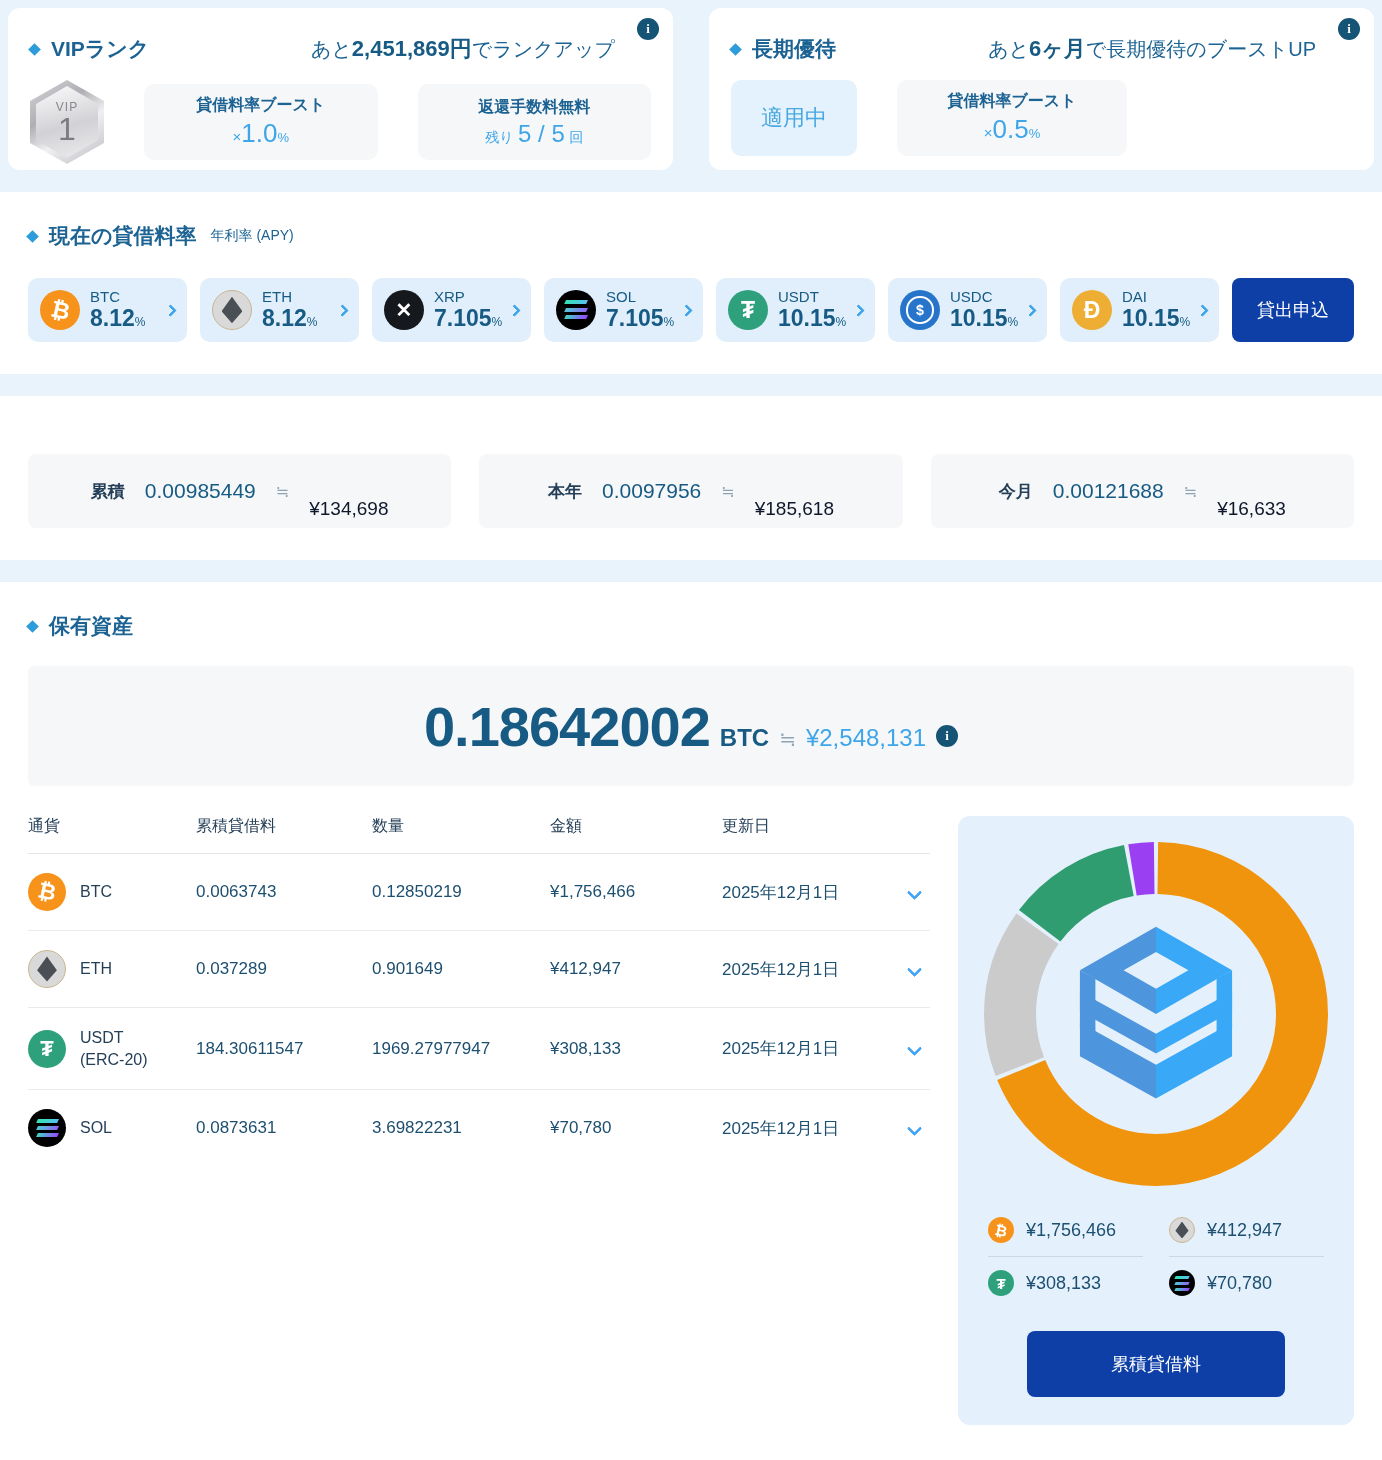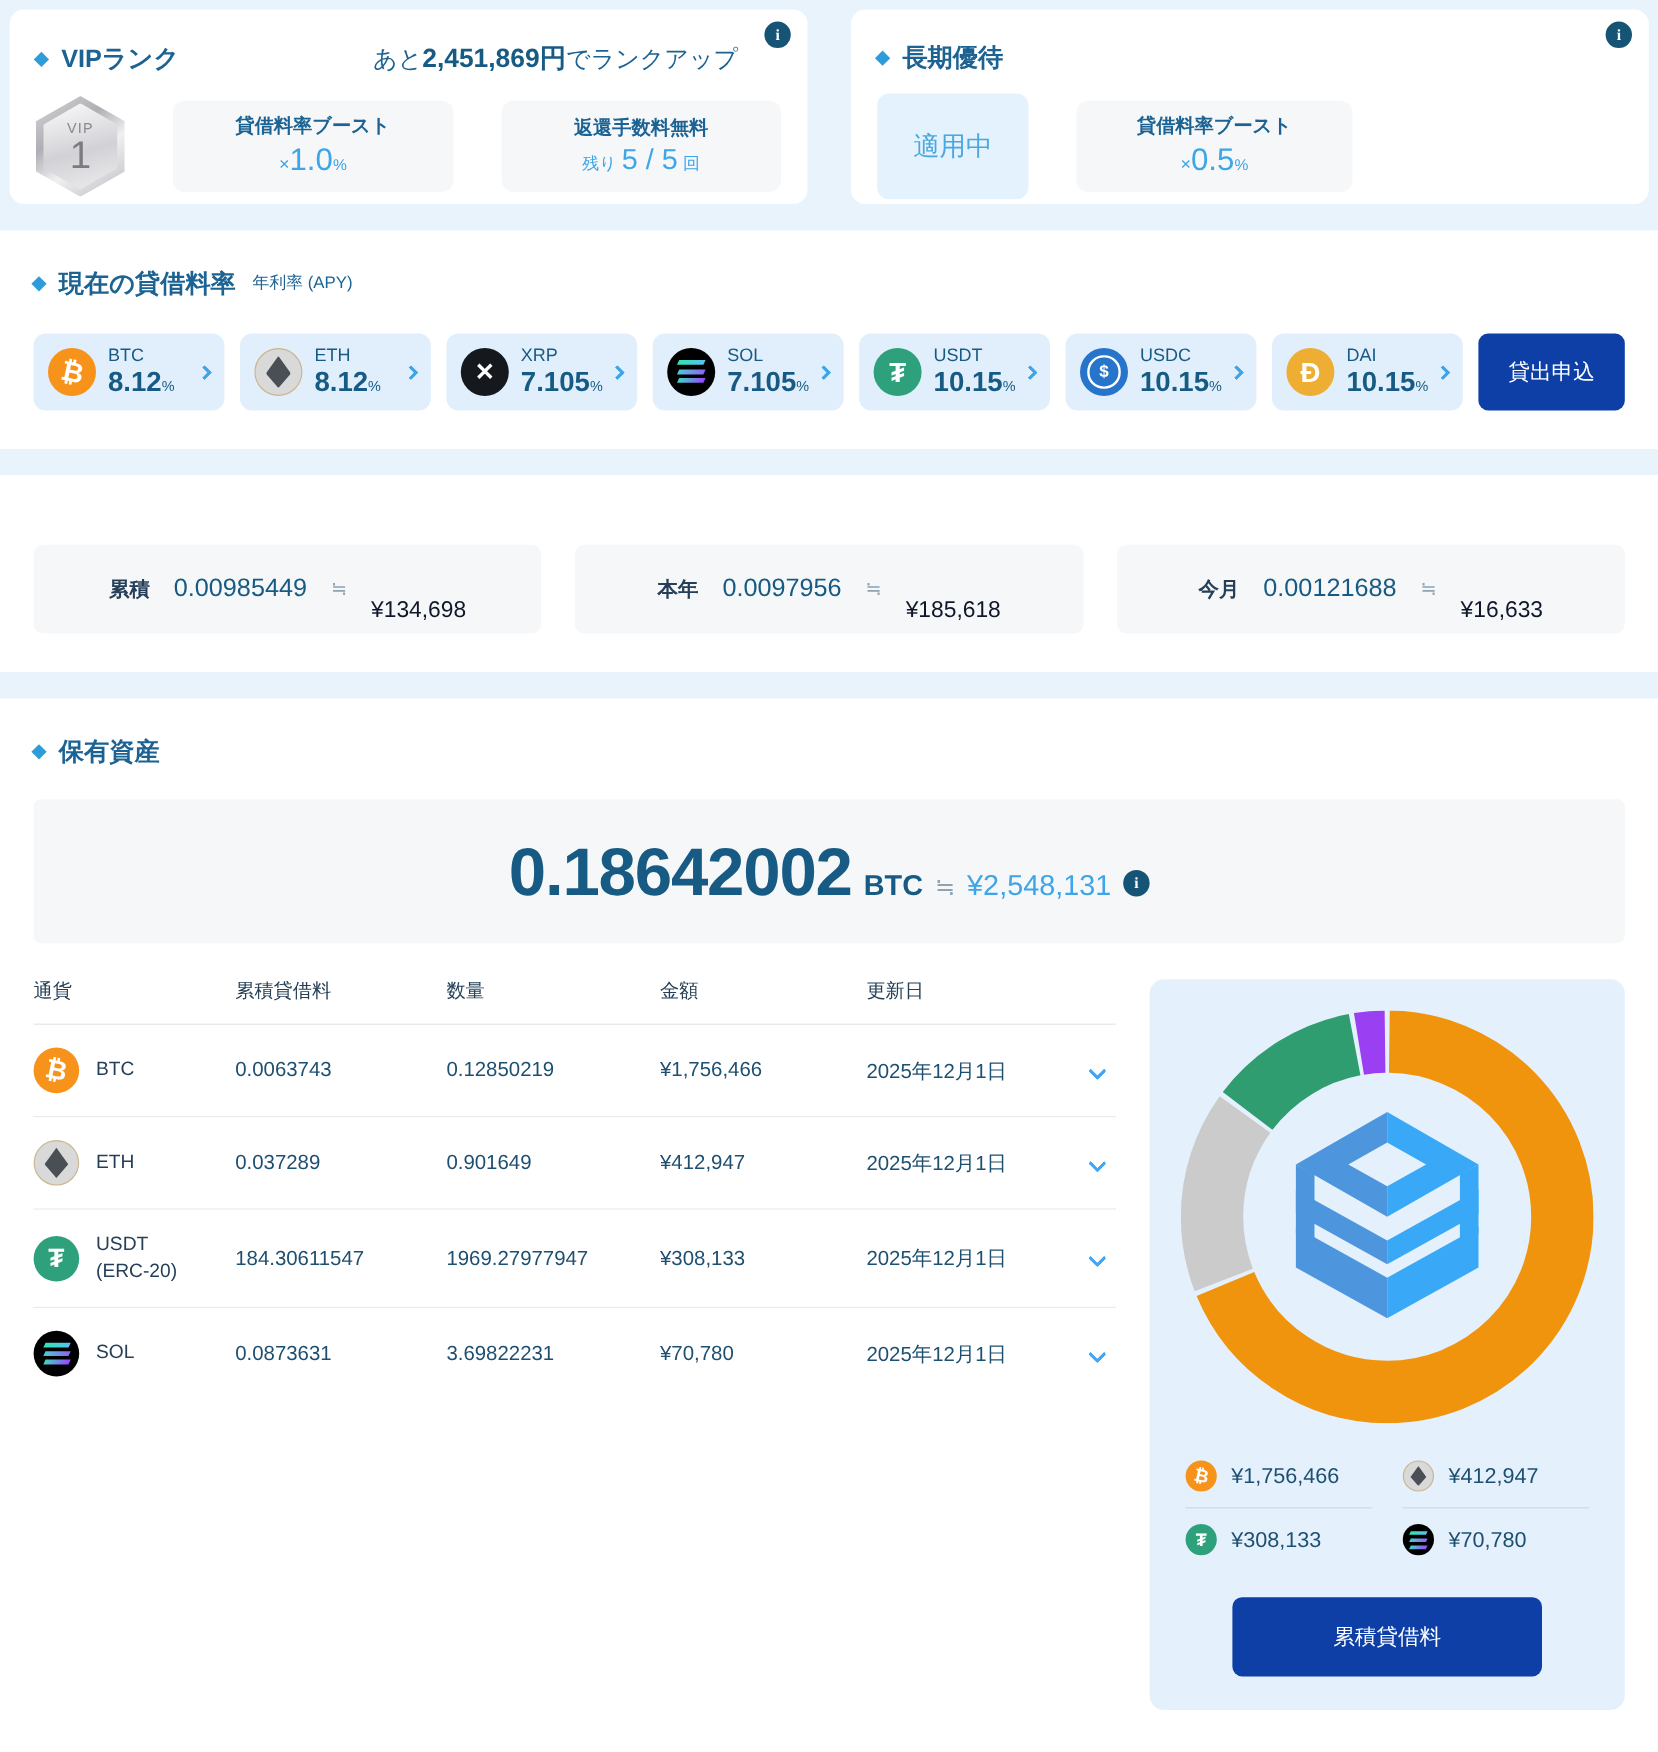--- a/index.html
+++ b/index.html
@@ -34,21 +34,21 @@
   .hexbadge .lvl { font-size:32px; line-height:30px; color:#7b7b81; }
   .graybox { background:#f6f7f8; border-radius:10px; height:76px; flex:1; display:flex; flex-direction:column; align-items:center; justify-content:center; gap:2px; }
   .graybox .gb-label { font-size:16px; font-weight:bold; color:#1c6393; }
   .gb-val { color:#3da5e8; }
   .gb-val .x { font-size:15px; }
   .gb-val .num { font-size:26px; }
   .gb-val .pct { font-size:13px; }
   .remain { color:#3da5e8; }
   .remain .sm { font-size:14px; }
   .remain .lg { font-size:24px; }
-  .statusbox { background:#e4f2fd; border-radius:10px; width:126px; height:88px; display:flex; align-items:center; justify-content:center;
+  .statusbox { background:#e4f2fd; border-radius:10px; width:126px; height:76px; display:flex; align-items:center; justify-content:center;
     color:#4aa8e0; font-size:22px; flex:0 0 auto; }
   .lt-graybox { flex:0 0 230px; }
 
   
   .wsec { background:#fff; width:1382px; padding:30px 28px 32px 28px; }
   .gap { height:22px; }
 
   
   .rate-row { display:flex; gap:13px; margin-top:28px; }
   .rate-card { background:#e0effb; border-radius:10px; height:64px; flex:1; display:flex; align-items:center; padding:0 12px 0 12px; cursor:pointer; }
@@ -151,20 +151,21 @@
     </div>
   </div>
 
   <div class="topcard">
     <div class="info-btn">i</div>
     <div class="tc-head">
       <div class="tc-title">
         <span class="diamond"></span>
         <span>長期優待</span>
       </div>
+      <div class="tc-note"><span>あと</span><b>6ヶ月</b><span>で長期優待のブーストUP</span></div>
     </div>
     <div class="tc-body">
       <div class="statusbox">適用中</div>
       <div class="graybox lt-graybox">
         <span class="gb-label">貸借料率ブースト</span>
         <span class="gb-val"><span class="x">×</span><span class="num">0.5</span><span class="pct">%</span></span>
       </div>
     </div>
   </div>
 </div>

